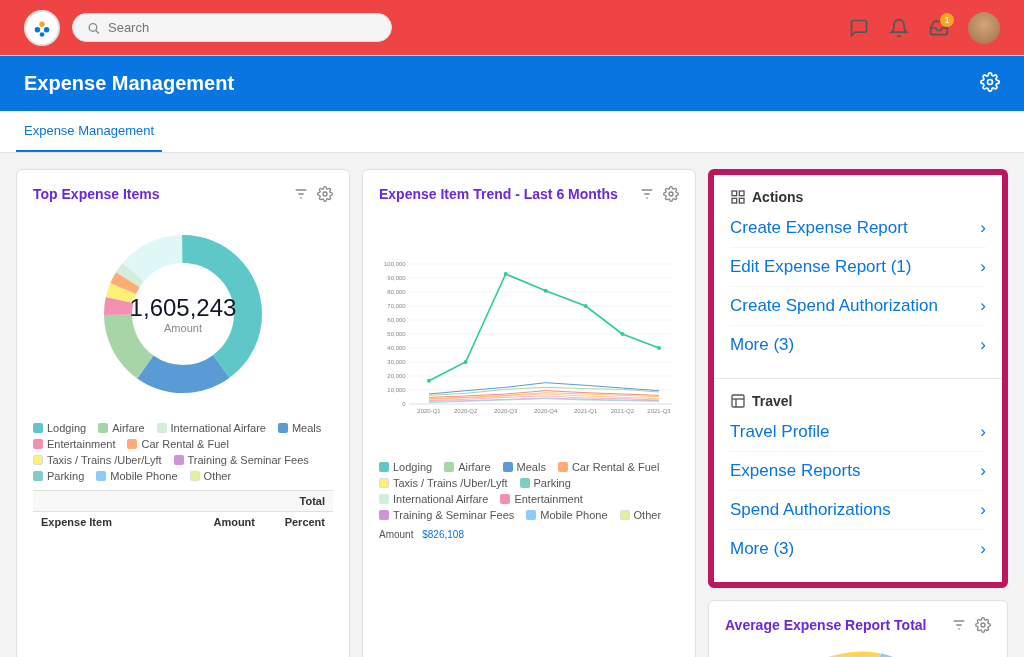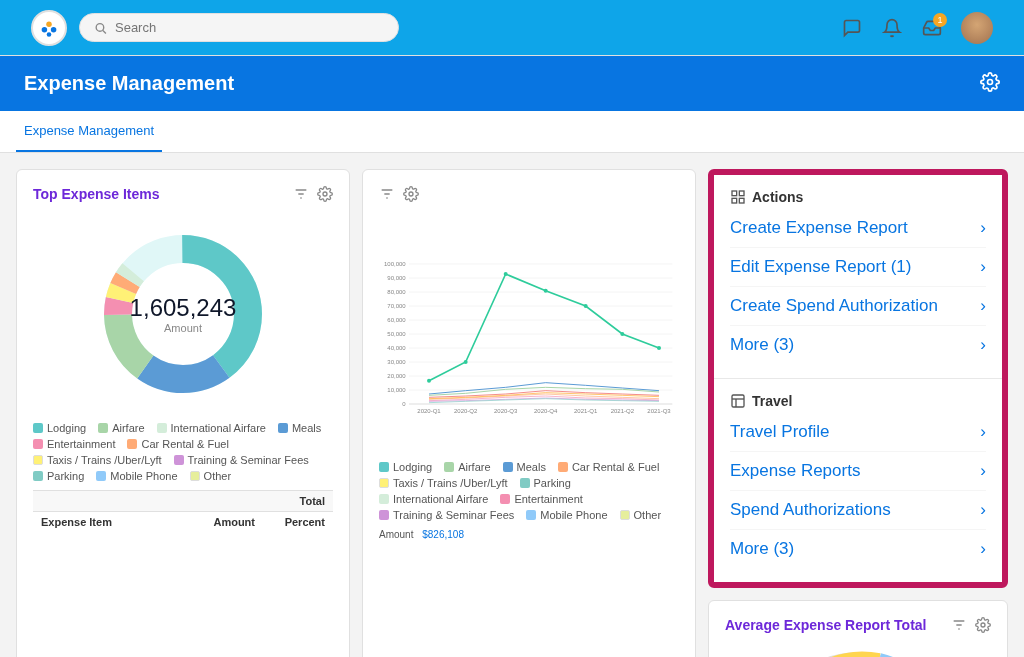--- a/index.html
+++ b/index.html
@@ -1,24 +1,24 @@
 <!DOCTYPE html>
 <html><head>
   <meta charset="utf-8">
   <style>
     * { box-sizing: border-box; margin: 0; padding: 0; }
     body { font-family: -apple-system, BlinkMacSystemFont, 'Segoe UI', sans-serif; background: #f3f3f3; font-size: 13px; color: #333; }
 
     
     .top-nav {
-      background: #0ea5e9;
+      background: #ef4444;
       height: 56px;
       display: flex;
       align-items: center;
-      padding: 0 31px;
+      padding: 0 24px;
       border-bottom: 1px solid #e0e0e0;
       gap: 12px;
     }
     .logo-circle {
       width: 36px; height: 36px;
       background: #fff;
       border: 2px solid #e0e0e0;
       border-radius: 50%;
       display: flex; align-items: center; justify-content: center;
       font-weight: bold; font-size: 18px; color: #0875e1;
@@ -325,20 +325,21 @@
       <div class="table-row-header">
         <span class="th-expense">Expense Item</span>
         <span class="th-amount">Amount</span>
         <span class="th-percent">Percent</span>
       </div>
     </div>
   </div>
 
   <div class="card">
     <div class="card-header">
+      <span class="card-title">Expense Item Trend - Last 6 Months</span>
       <div class="card-actions">
         <svg width="16" height="16" viewBox="0 0 24 24" fill="none" stroke="currentColor" stroke-width="2">
           <line x1="4" y1="6" x2="20" y2="6"></line>
             <line x1="8" y1="12" x2="16" y2="12"></line>
             <line x1="11" y1="18" x2="13" y2="18"></line>
         </svg>
         <svg width="16" height="16" viewBox="0 0 24 24" fill="none" stroke="currentColor" stroke-width="2">
           <circle cx="12" cy="12" r="3"></circle>
             <path d="M19.4 15a1.65 1.65 0 00.33 1.82l.06.06a2 2 0 010 2.83 2 2 0 01-2.83 0l-.06-.06a1.65 1.65 0 00-1.82-.33 1.65 1.65 0 00-1 1.51V21a2 2 0 01-4 0v-.09A1.65 1.65 0 009 19.4a1.65 1.65 0 00-1.82.33l-.06.06a2 2 0 01-2.83-2.83l.06-.06A1.65 1.65 0 004.68 15a1.65 1.65 0 00-1.51-1H3a2 2 0 010-4h.09A1.65 1.65 0 004.6 9a1.65 1.65 0 00-.33-1.82l-.06-.06a2 2 0 012.83-2.83l.06.06A1.65 1.65 0 009 4.68a1.65 1.65 0 001-1.51V3a2 2 0 014 0v.09a1.65 1.65 0 001 1.51 1.65 1.65 0 001.82-.33l.06-.06a2 2 0 012.83 2.83l-.06.06A1.65 1.65 0 0019.4 9a1.65 1.65 0 001.51 1H21a2 2 0 010 4h-.09a1.65 1.65 0 00-1.51 1z"></path>
         </svg>

